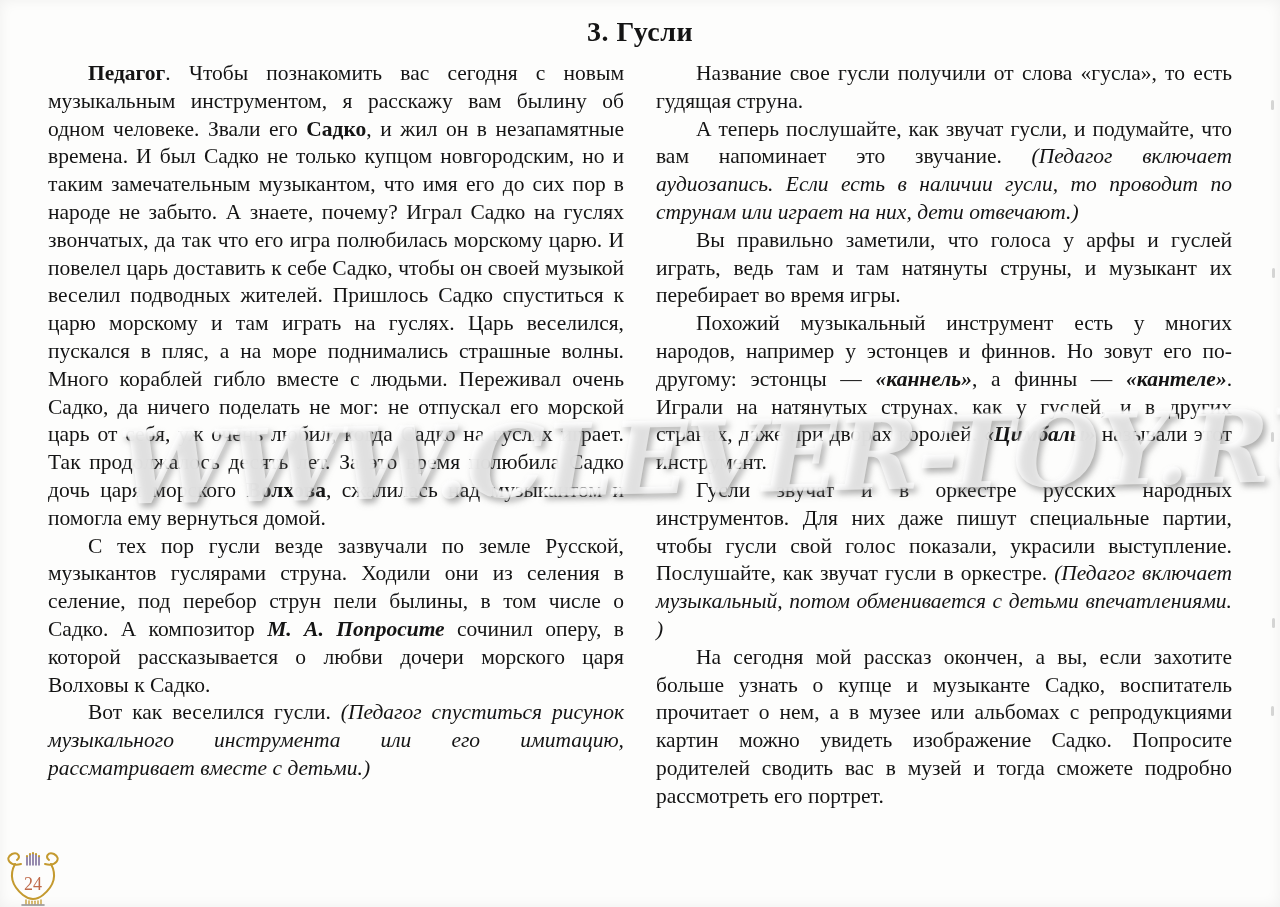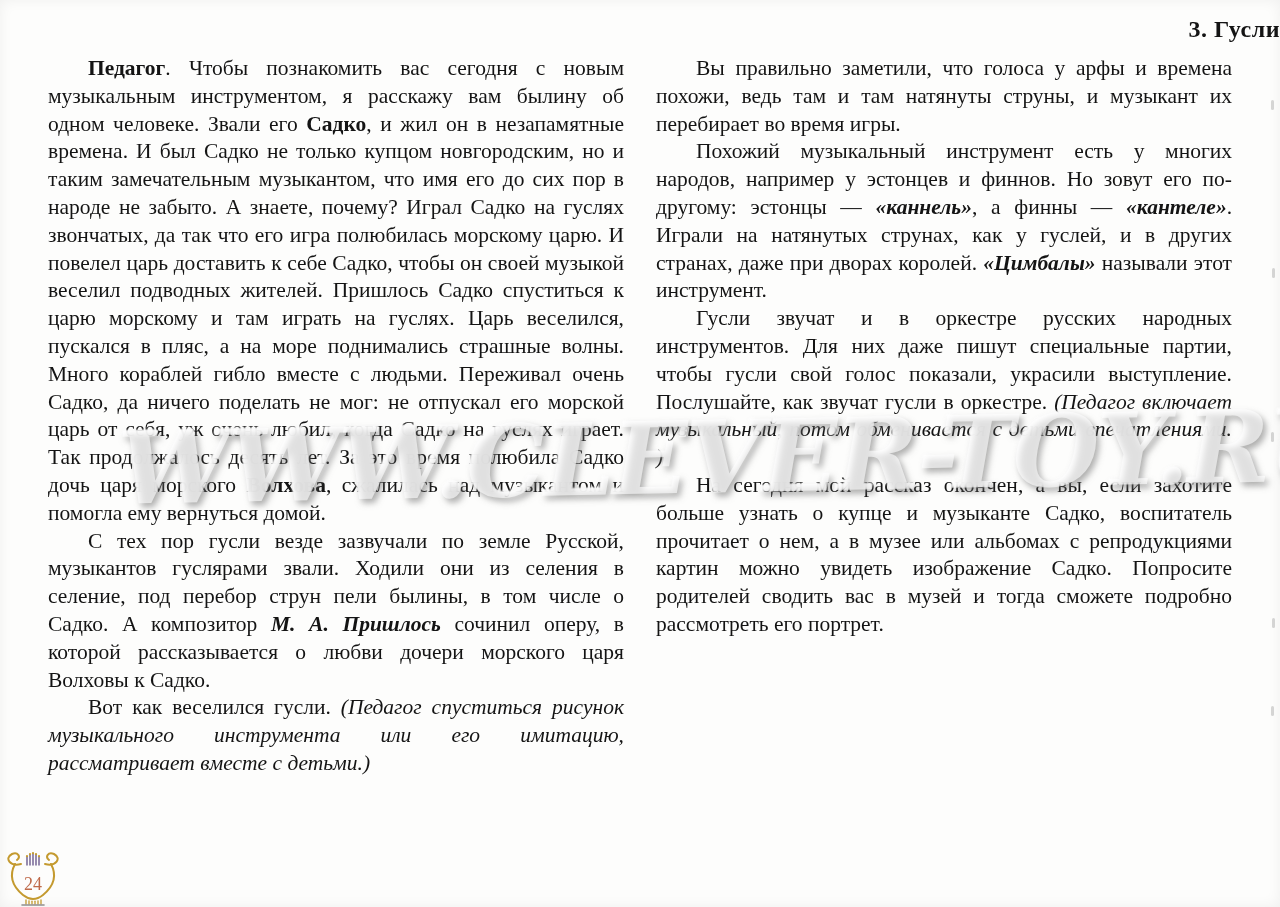--- a/index.html
+++ b/index.html
@@ -10,22 +10,22 @@
     color:#141414;
     position:relative;
     overflow:hidden;
   }
   .page{
     position:absolute;inset:0;
     background:#fdfdfc;
     box-shadow:inset 0 0 14px rgba(0,0,0,0.06);
   }
   .page-title{
-    text-align:right;
-    font-size:24px;
+    text-align:center;
+    font-size:28px;
     font-weight:bold;
     margin:16px 0 12px 0;
     letter-spacing:0.5px;
   }
   .columns{
     display:flex;
     gap:32px;
     padding:0 48px;
   }
   .col{
@@ -80,25 +80,27 @@
 </head>
 <body>
 
 <div class="page">
 
   <h1 class="page-title">3. Гусли</h1>
 
   <div class="columns">
     <div class="col">
         <p><span class="seg-bold">Педагог</span><span>. Чтобы познакомить вас сегодня с новым музыкальным инструментом, я расскажу вам былину об одном человеке. Звали его </span><span class="seg-bold">Садко</span><span>, и жил он в незапамятные времена. И был Садко не только купцом новгородским, но и таким замечательным музыкантом, что имя его до сих пор в народе не забыто. А знаете, почему? Играл Садко на гуслях звончатых, да так что его игра полюбилась морскому царю. И повелел царь доставить к себе Садко, чтобы он своей музыкой веселил подводных жителей. Пришлось Садко спуститься к царю морскому и там играть на гуслях. Царь веселился, пускался в пляс, а на море поднимались страшные волны. Много кораблей гибло вместе с людьми. Переживал очень Садко, да ничего поделать не мог: не отпускал его морской царь от себя, уж очень любил, когда Садко на гуслях играет. Так продолжалось десять лет. За это время полюбила Садко дочь царя морского </span><span class="seg-bold">Волхова</span><span>, сжалилась над музыкантом и помогла ему вернуться домой.</span></p>
-        <p><span>С тех пор гусли везде зазвучали по земле Русской, музыкантов гуслярами звали. Ходили они из селения в селение, под перебор струн пели былины, в том числе о Садко. А композитор </span><span class="seg-bold-italic">М. А. Пришлось</span><span> сочинил оперу, в которой рассказывается о любви дочери морского царя Волховы к Садко.</span></p>
+        <p><span>С тех пор гусли везде зазвучали по земле Русской, музыкантов гуслярами струна. Ходили они из селения в селение, под перебор струн пели былины, в том числе о Садко. А композитор </span><span class="seg-bold-italic">М. А. Попросите</span><span> сочинил оперу, в которой рассказывается о любви дочери морского царя Волховы к Садко.</span></p>
         <p><span>Вот как веселился гусли. </span><span class="seg-italic">(Педагог спуститься рисунок музыкального инструмента или его имитацию, рассматривает вместе с детьми.)</span></p>
       </div>
     <div class="col">
-        <p><span>Вы правильно заметили, что голоса у арфы и времена похожи, ведь там и там натянуты струны, и музыкант их перебирает во время игры.</span></p>
+        <p><span>Название свое гусли получили от слова «гусла», то есть гудящая струна.</span></p>
+        <p><span>А теперь послушайте, как звучат гусли, и подумайте, что вам напоминает это звучание. </span><span class="seg-italic">(Педагог включает аудиозапись. Если есть в наличии гусли, то проводит по струнам или играет на них, дети отвечают.)</span></p>
+        <p><span>Вы правильно заметили, что голоса у арфы и гуслей играть, ведь там и там натянуты струны, и музыкант их перебирает во время игры.</span></p>
         <p><span>Похожий музыкальный инструмент есть у многих народов, например у эстонцев и финнов. Но зовут его по-другому: эстонцы — </span><span class="seg-bold-italic">«каннель»</span><span>, а финны — </span><span class="seg-bold-italic">«кантеле»</span><span>. Играли на натянутых струнах, как у гуслей, и в других странах, даже при дворах королей. </span><span class="seg-bold-italic">«Цимбалы»</span><span> называли этот инструмент.</span></p>
         <p><span>Гусли звучат и в оркестре русских народных инструментов. Для них даже пишут специальные партии, чтобы гусли свой голос показали, украсили выступление. Послушайте, как звучат гусли в оркестре. </span><span class="seg-italic">(Педагог включает музыкальный, потом обменивается с детьми впечатлениями. )</span></p>
         <p><span>На сегодня мой рассказ окончен, а вы, если захотите больше узнать о купце и музыканте Садко, воспитатель прочитает о нем, а в музее или альбомах с репродукциями картин можно увидеть изображение Садко. Попросите родителей сводить вас в музей и тогда сможете подробно рассмотреть его портрет.</span></p>
       </div>
   </div>
 
   <div class="watermark">WWW.CLEVER-TOY.RU</div>
 
   <div class="footer">
     <svg class="lyre" viewBox="0 0 66 56" xmlns="http://www.w3.org/2000/svg">

